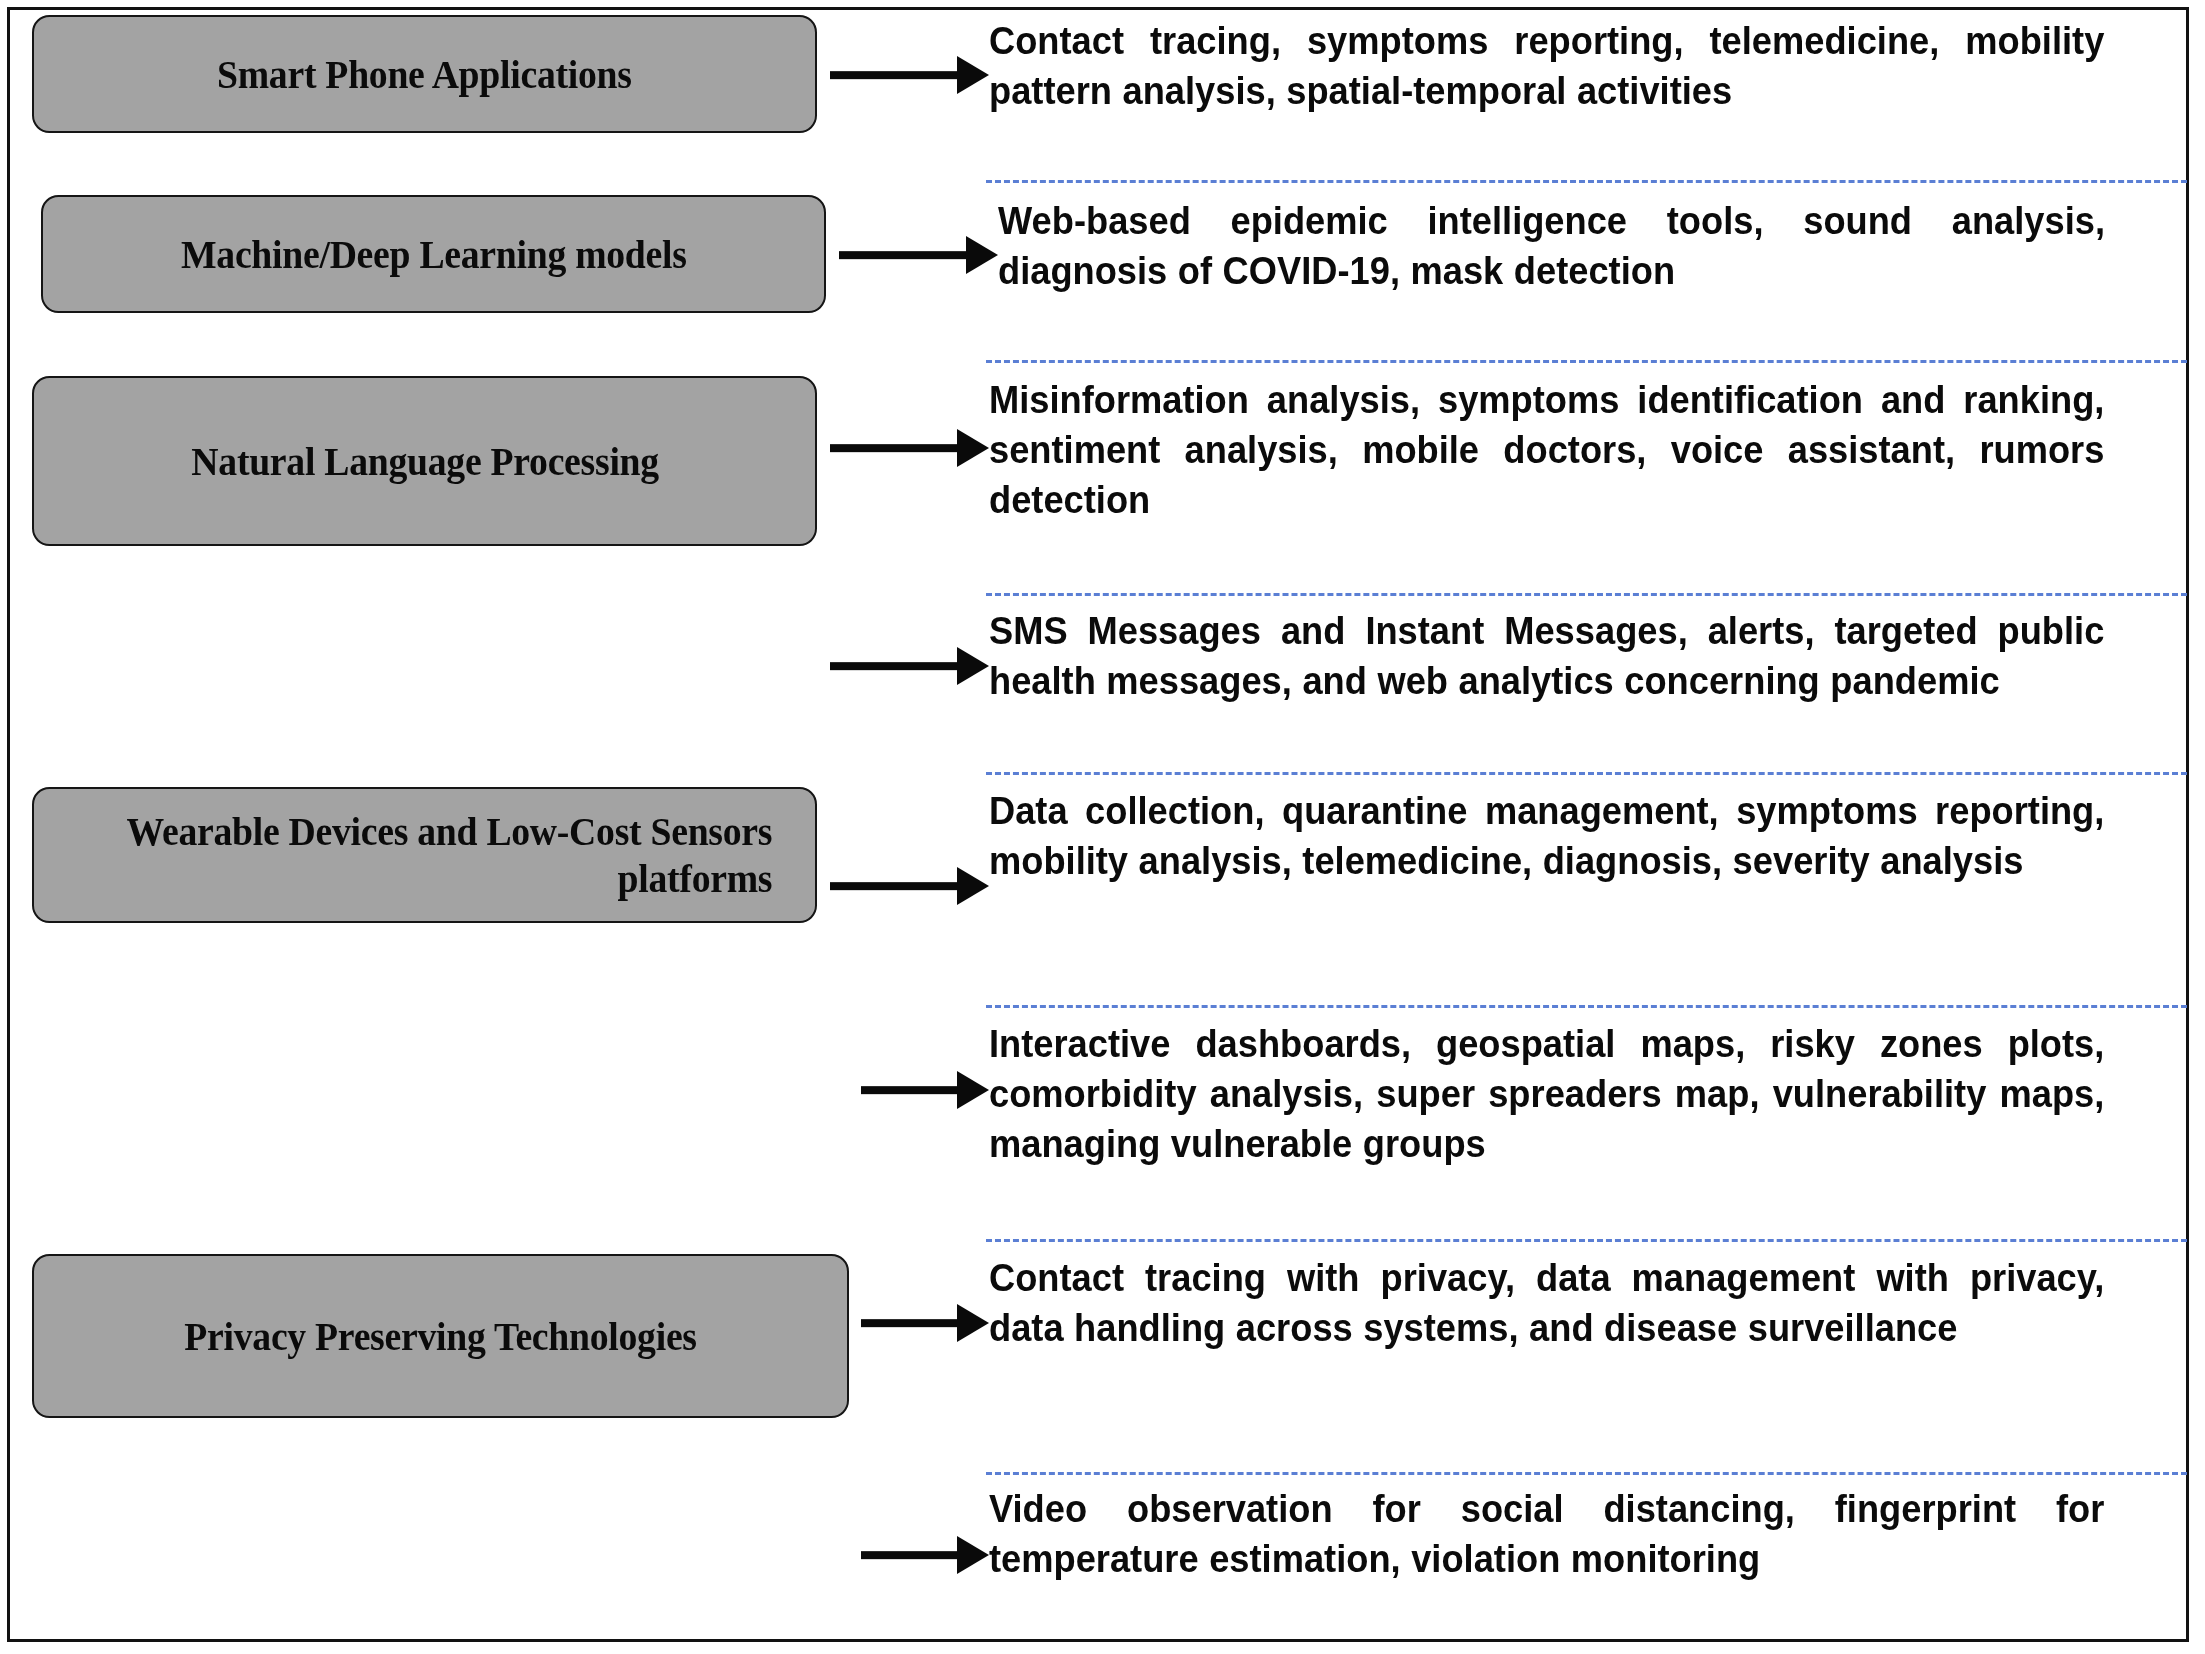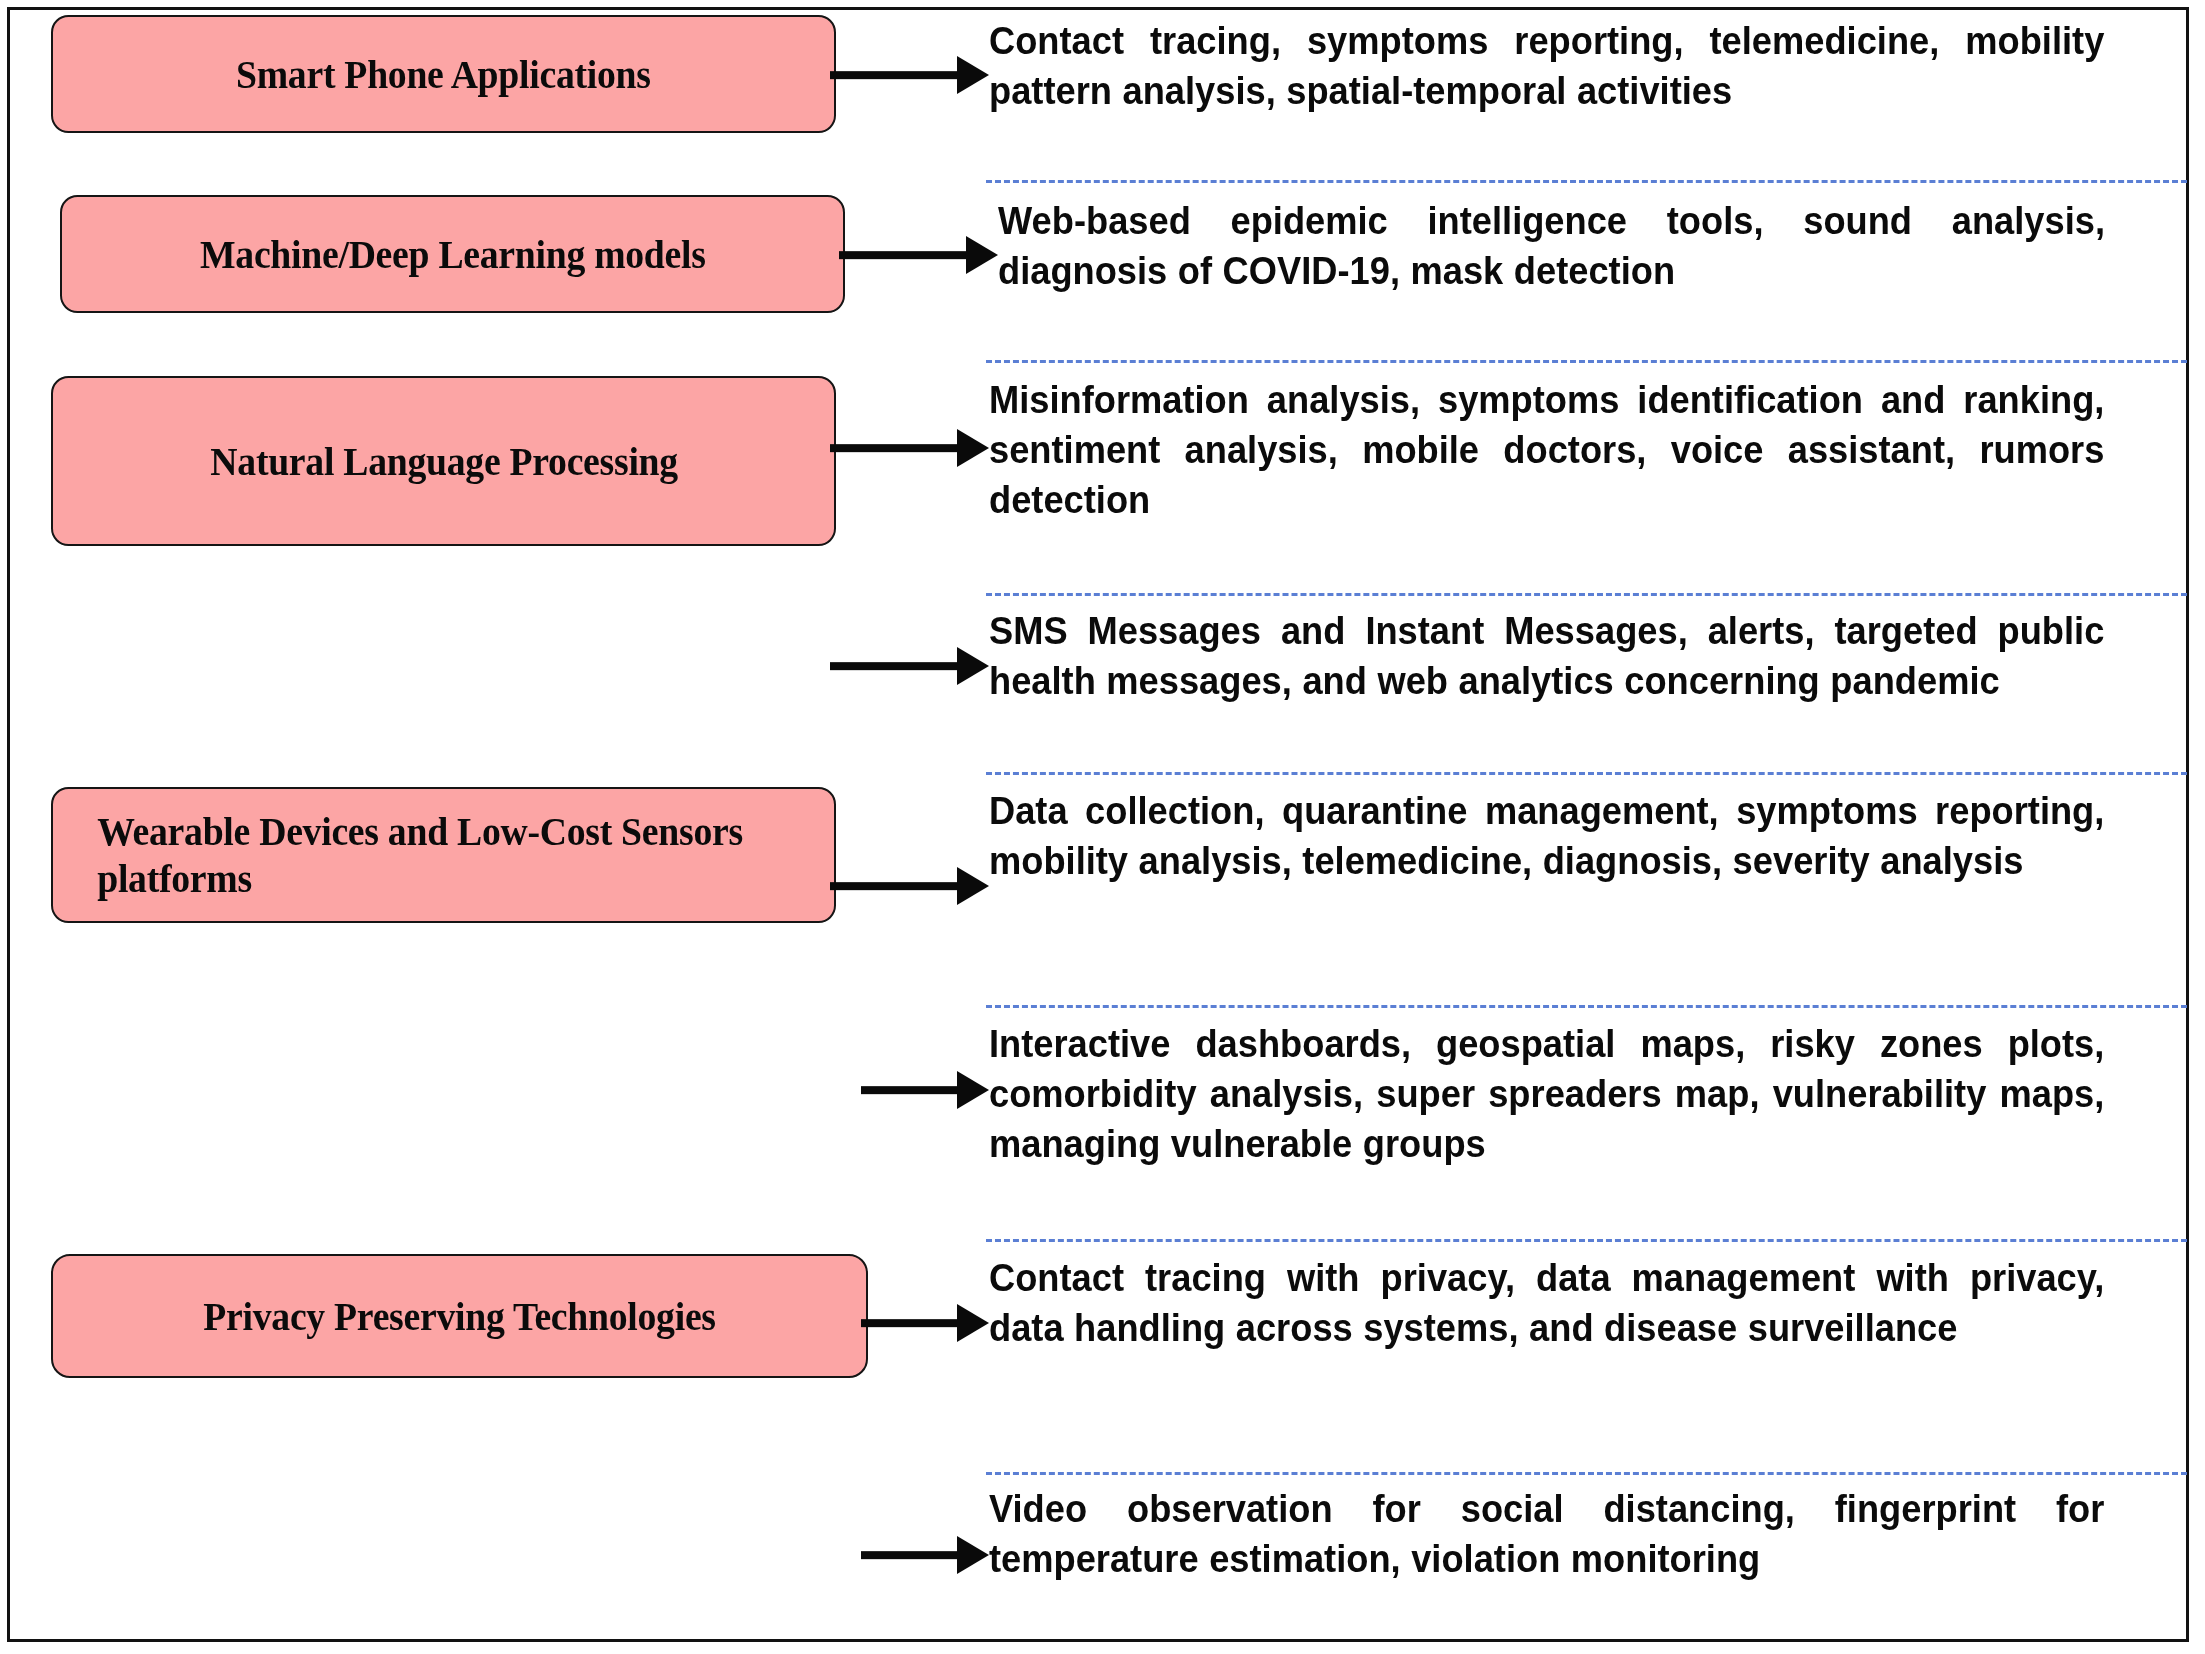--- a/index.html
+++ b/index.html
@@ -42,29 +42,29 @@
 
   .row {
     position: absolute;
     left: 0;
     right: 0;
   }
 
   
   .node-box {
     position: absolute;
-    left: 40px;
+    left: 21px;
     box-sizing: border-box;
     border: 2.6px solid #151515;
     border-radius: 17.4px;
-    background: #fca5a5;
+    background: #a3a3a3;
     display: flex;
     align-items: center;
     justify-content: center;
-    text-align: left;
+    text-align: right;
     padding: 2.1px 13.3px;
   }
 
   .node-label {
     font-family: "Liberation Serif", "DejaVu Serif", serif;
     font-weight: 700;
     color: #0b0b0b;
     font-size: 41px;
     line-height: 1.16;
     letter-spacing: -0.3px;
@@ -191,21 +191,21 @@
     <div class="row" style="top:1004px;height:224px;">
       <div class="arrow" style="left:850px;top:56px;width:128px;height:38px;">
         <div class="arrow-shaft" style="width:98px;"></div>
         <div class="arrow-head" style="left:96px;"></div>
       </div>
       <div class="desc" style="top:4.1px;">Interactive dashboards, geospatial maps, risky zones plots, comorbidity analysis, super spreaders map, vulnerability maps, managing vulnerable groups</div>
     </div>
     <div class="dash-sep" style="top:1228px;"></div>
 
     <div class="row" style="top:1238px;height:223px;">
-      <div class="node-box" style="top:5.1px;height:124px;width:817px;border-radius:19px;">
+      <div class="node-box" style="top:5.1px;height:164px;width:817px;">
         <span class="node-label">Privacy Preserving Technologies</span>
       </div>
       <div class="arrow" style="left:850px;top:55px;width:128px;height:38px;">
         <div class="arrow-shaft" style="width:98px;"></div>
         <div class="arrow-head" style="left:96px;"></div>
       </div>
       <div class="desc" style="top:4.1px;">Contact tracing with privacy, data management with privacy, data handling across systems, and disease surveillance</div>
     </div>
     <div class="dash-sep" style="top:1461px;"></div>
 

